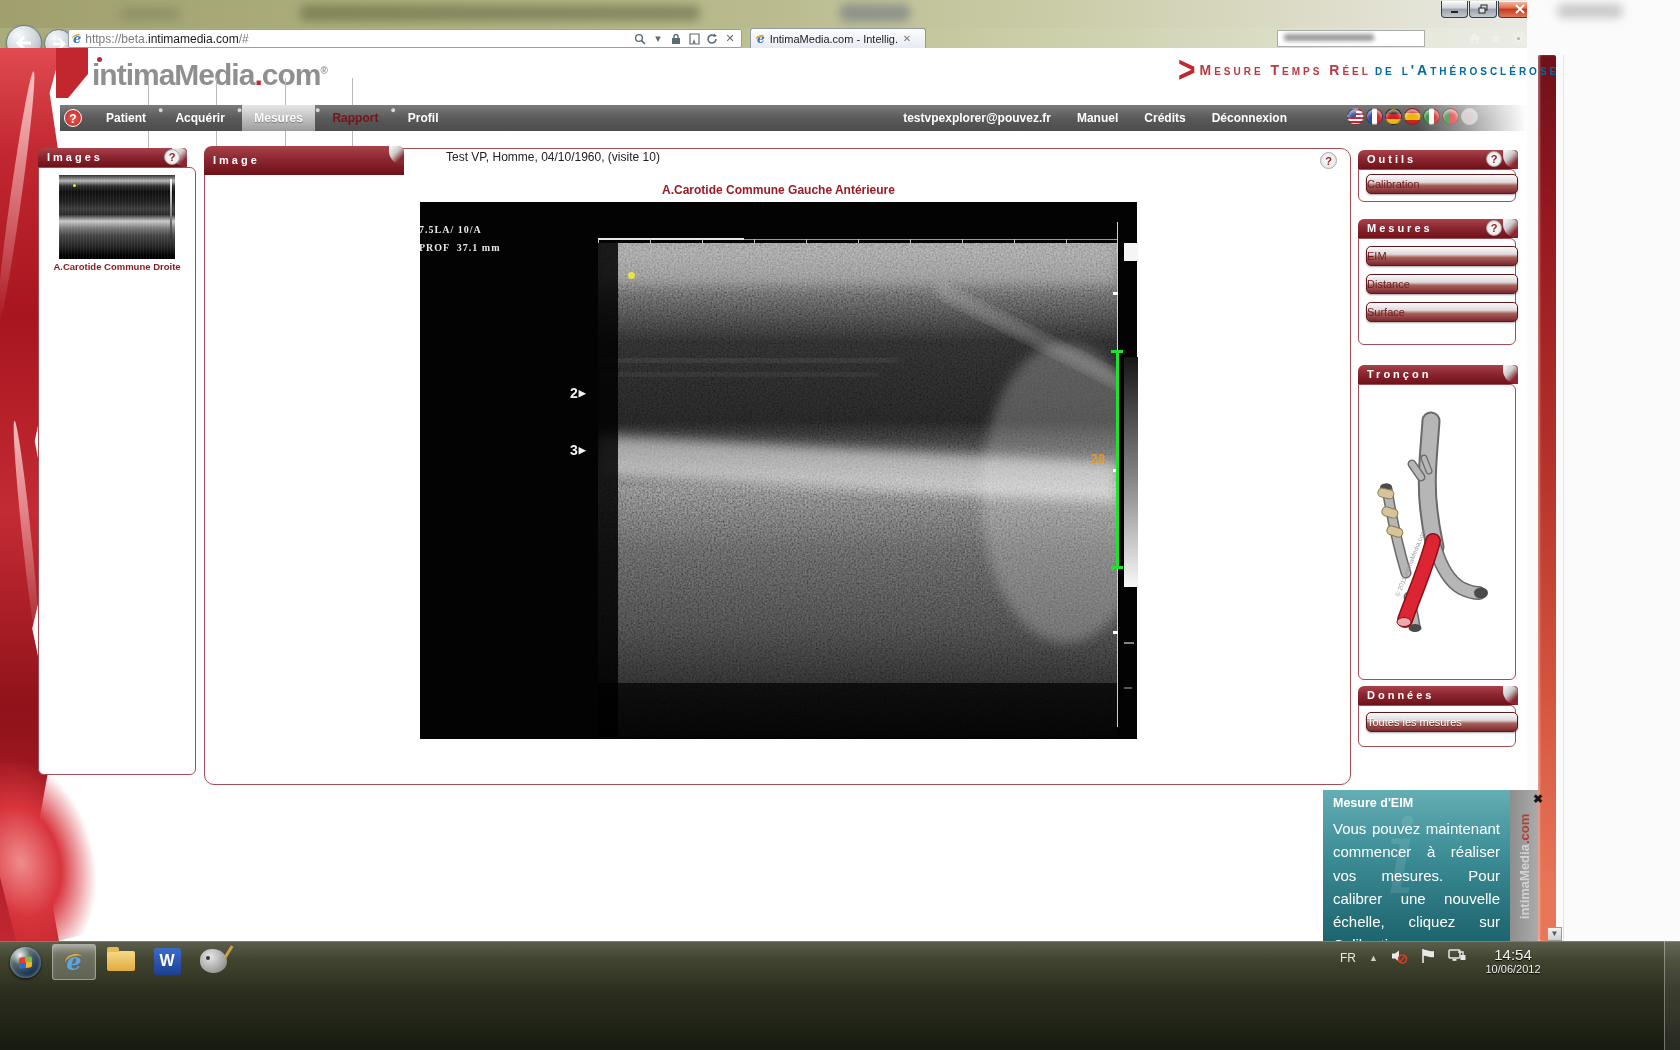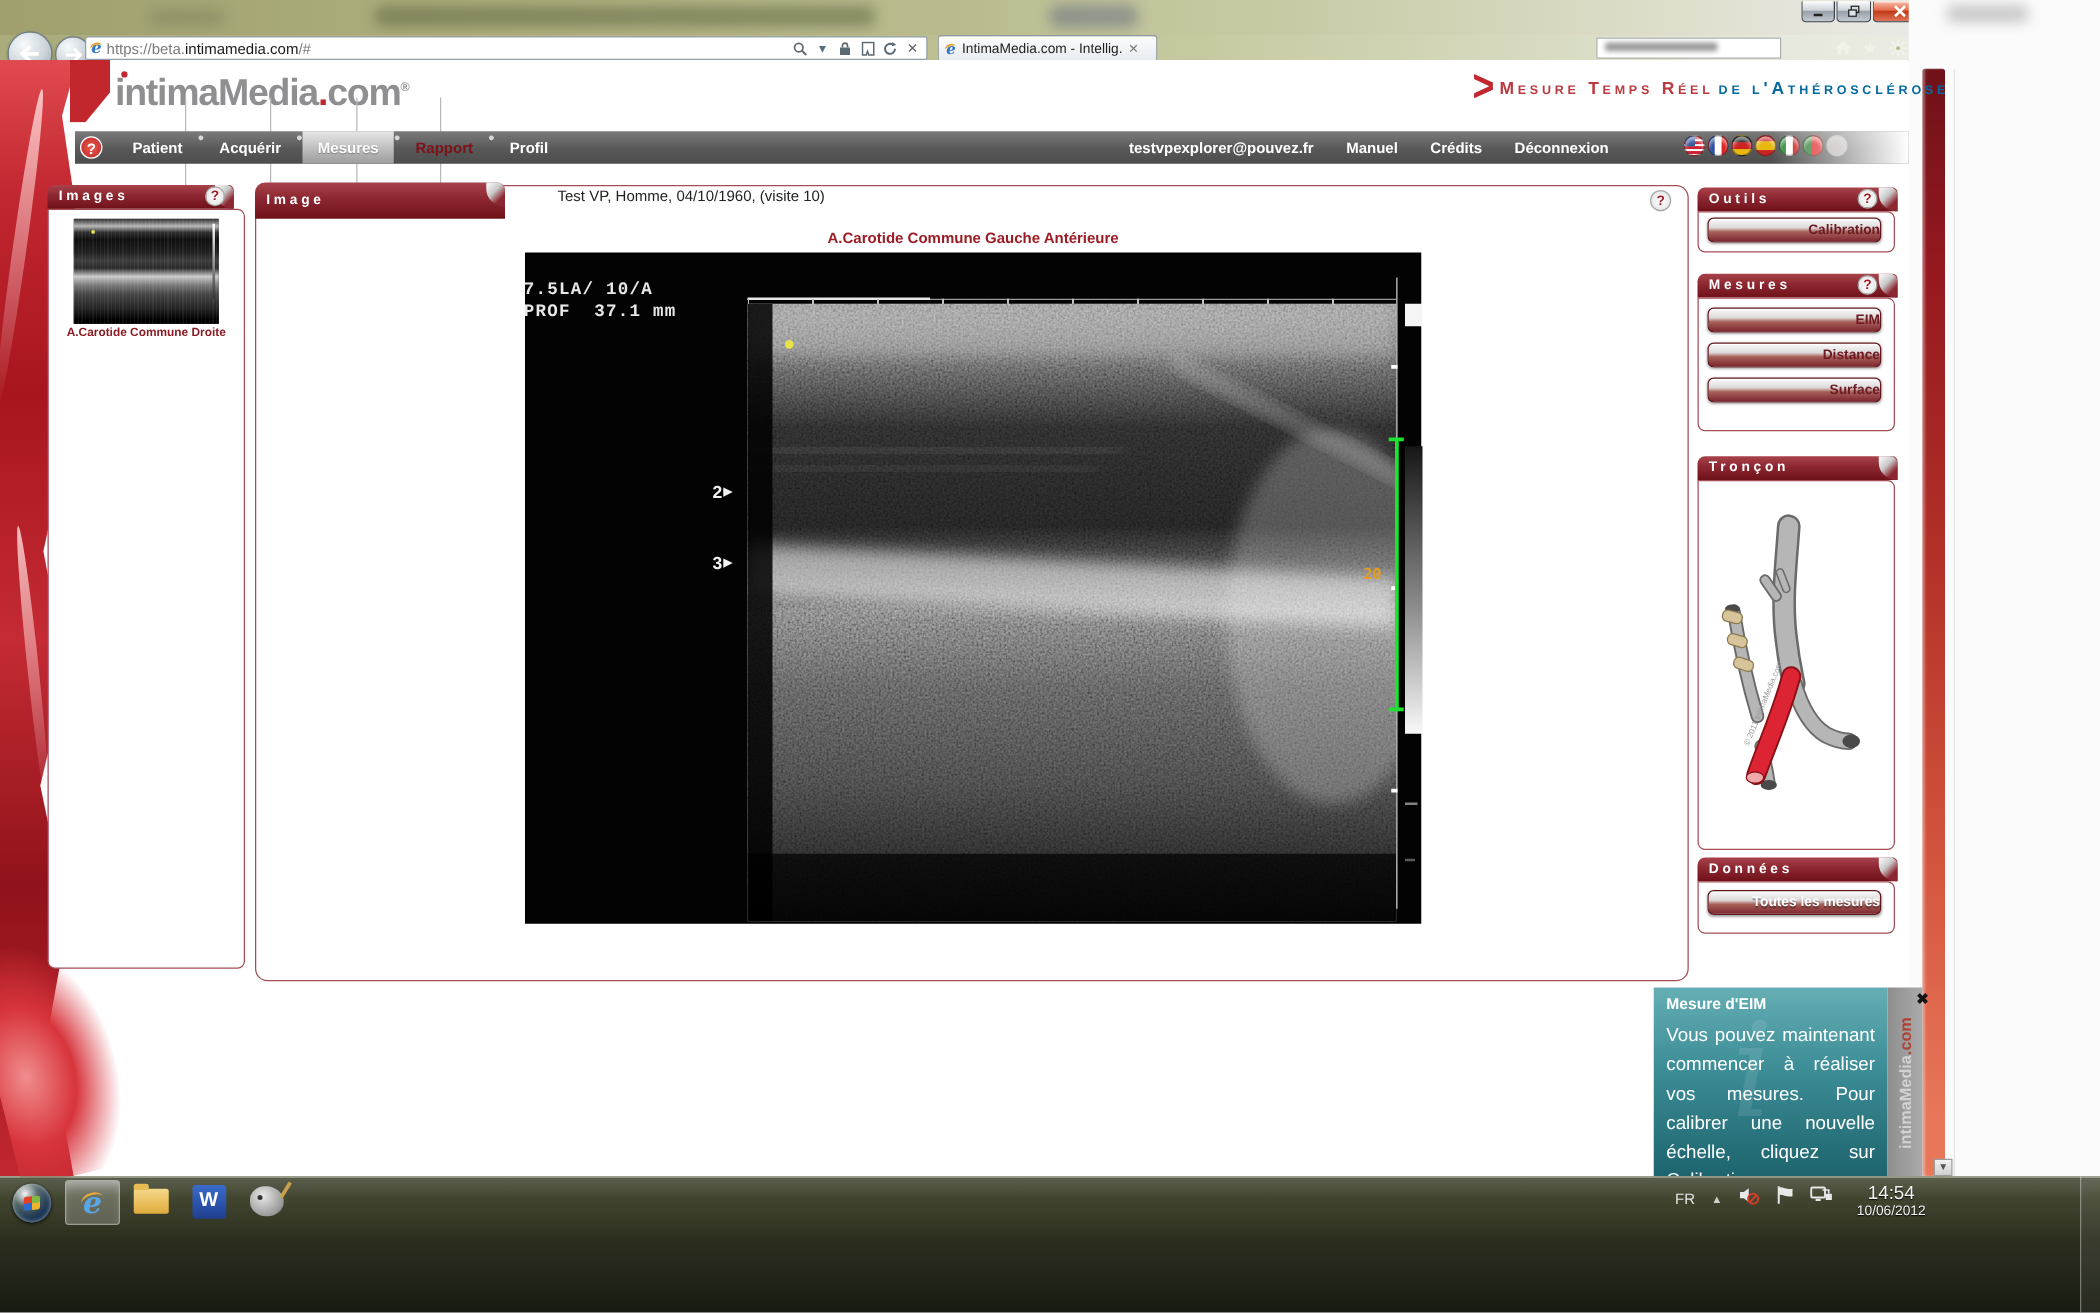--- a/index.html
+++ b/index.html
@@ -89,41 +89,41 @@
   .f-none{background:#f3e2e2;opacity:.6;border-color:#ddd}
   
   .phead{height:19px;background:linear-gradient(180deg,#a8434b 0%,#8c2731 45%,#6f1119 100%);
     color:#fff;font-weight:bold;font-size:11px;letter-spacing:3px;line-height:19px;padding-left:9px;
     box-sizing:border-box;border-radius:6px 4px 0 0}
   .phead::after{content:"";position:absolute;right:0;top:0;width:15px;height:19px;
     background:linear-gradient(135deg,#f2f2f2 10%,#c9c9c9 40%,#8c2731 72%);border-radius:0 6px 0 14px}
   .pbody{background:#fff;border:1px solid #a34e55;border-radius:0 6px 6px 6px;box-sizing:border-box}
   .help{width:16px;height:16px;border-radius:50%;background:radial-gradient(#ffffff,#e0e0e0);
     border:1px solid #a8a8a8;color:#9b1c24;font-weight:bold;font-size:11px;text-align:center;line-height:15px;box-sizing:border-box}
-  .rbtn{width:139px;height:20px;border-radius:5px;border:1px solid #5f161d;box-sizing:border-box;
+  .rbtn{width:152px;height:20px;border-radius:5px;border:1px solid #5f161d;box-sizing:border-box;
     background:linear-gradient(180deg,#fbfbfb 0%,#dcd9d9 40%,#a86058 58%,#7d2730 100%);
-    color:#6d1a22;font-weight:bold;font-size:11px;text-align:right;line-height:18px;
+    color:#6d1a22;font-weight:normal;font-size:11px;text-align:left;line-height:18px;
     box-shadow:0 1px 2px rgba(0,0,0,.35), inset 0 1px 0 rgba(255,255,255,.8)}
   .rbtn.lighttext{color:#fff;text-shadow:0 1px 1px rgba(0,0,0,.45)}
   
   .imgitem{width:146px;padding:3px 0 2px;margin:4px auto 0;text-align:center}
   .imgitem.sel{background:rgba(171,77,86,.55)}
   .thumbimg{width:116px;height:84px;margin:0 auto;background:
     repeating-linear-gradient(90deg,rgba(255,255,255,.06) 0 1px,rgba(0,0,0,0) 1px 3px),
     linear-gradient(180deg,rgba(150,150,150,.3) 0%,rgba(215,215,215,.85) 7%,rgba(95,95,95,.5) 13%,
       rgba(15,15,15,.95) 20%,rgba(35,35,35,.9) 32%,rgba(135,135,135,.45) 40%,rgba(70,70,70,.6) 47%,
       rgba(225,225,225,.9) 55%,rgba(190,190,190,.65) 63%,rgba(115,115,115,.6) 72%,rgba(40,40,40,.92) 85%,#000 96%),#000;
     position:relative}
   .thumbimg::before{content:"";position:absolute;left:14px;top:9px;width:3px;height:3px;background:#e8e24a;border-radius:50%}
   .thumbimg::after{content:"";position:absolute;right:3px;top:4px;bottom:20px;width:2px;
     background:linear-gradient(#fff,#333)}
   .thumbcap{font-size:9.5px;font-weight:bold;color:#8b1c24;margin-top:2px}
   
   #us{left:420px;top:202px;width:717px;height:537px;background:#030303}
-  .usmono{font-family:Liberation Mono, monospace;font-weight:bold;font-size:14px;color:#e8e8e8;letter-spacing:1px;white-space:pre}
+  .usmono{font-family:Liberation Serif, serif;font-weight:bold;font-size:10px;color:#e8e8e8;letter-spacing:1px;white-space:pre}
   .marker{color:#f2f2f2;font-weight:bold;font-size:14px;display:flex;align-items:center}
   .marker .tri{font-size:9px;margin-left:1px}
   #depth20{color:#e79b1e;font-weight:bold;font-size:12px;font-family:"DejaVu Sans Mono",monospace}
   .greenline{background:#1be32e}
   
   #notif{left:1323px;top:790px;width:187px;height:151px;box-sizing:border-box;padding:6px 10px;
     background:linear-gradient(180deg,#65aeb4 0%,#3d8e97 42%,#1d646e 100%);color:#fff;overflow:hidden}
   #notif h4{margin:0 0 7px;font-size:12.5px}
   #notif p{margin:0;font-size:15px;line-height:1.55;text-align:justify}
   #notif .wm{position:absolute;left:62px;top:6px;font-family:"DejaVu Serif",serif;font-style:italic;

